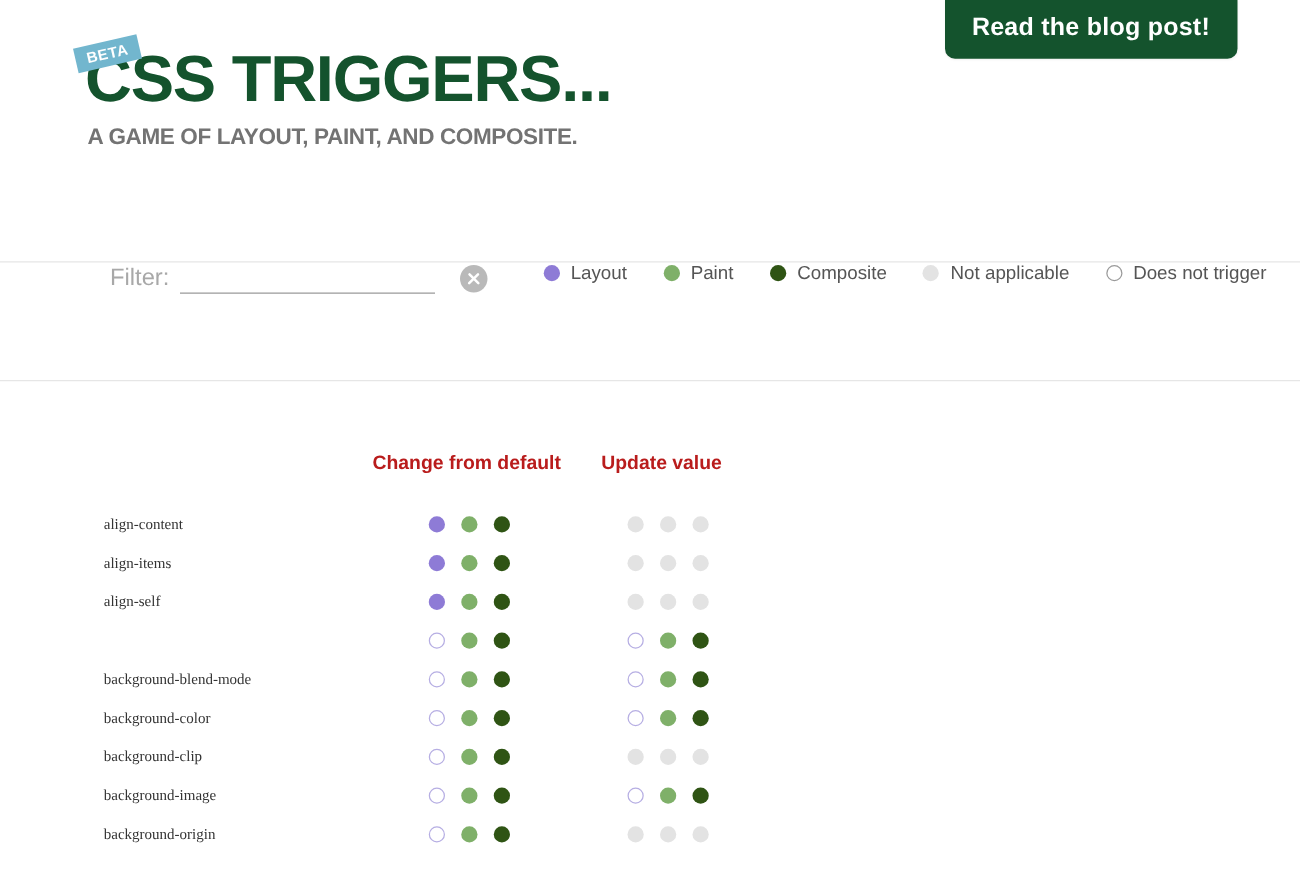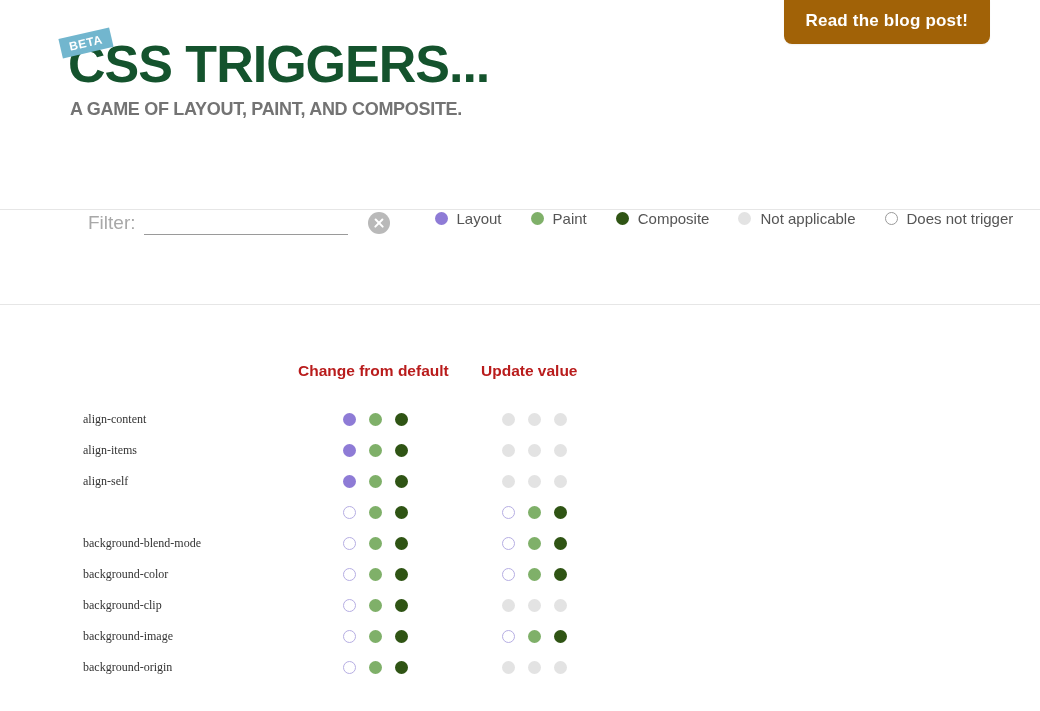--- a/index.html
+++ b/index.html
@@ -21,23 +21,23 @@
     position: relative;
     height: 210px;
     box-sizing: border-box;
     border-bottom: 1px solid #e6e6e6;
   }
 
   .blog-btn {
     position: absolute;
     top: 0;
     right: 50px;
-    background: #a16207;
+    background: #14532d;
     color: #ffffff;
-    font-size: 17px;
+    font-size: 20px;
     font-weight: bold;
     letter-spacing: 0.2px;
     padding: 12px 22px 14px 22px;
     border-radius: 0 0 8px 8px;
     text-decoration: none;
     display: inline-block;
     line-height: 1.05;
     box-shadow: 0 1px 2px rgba(0,0,0,0.06);
     cursor: pointer;
   }

